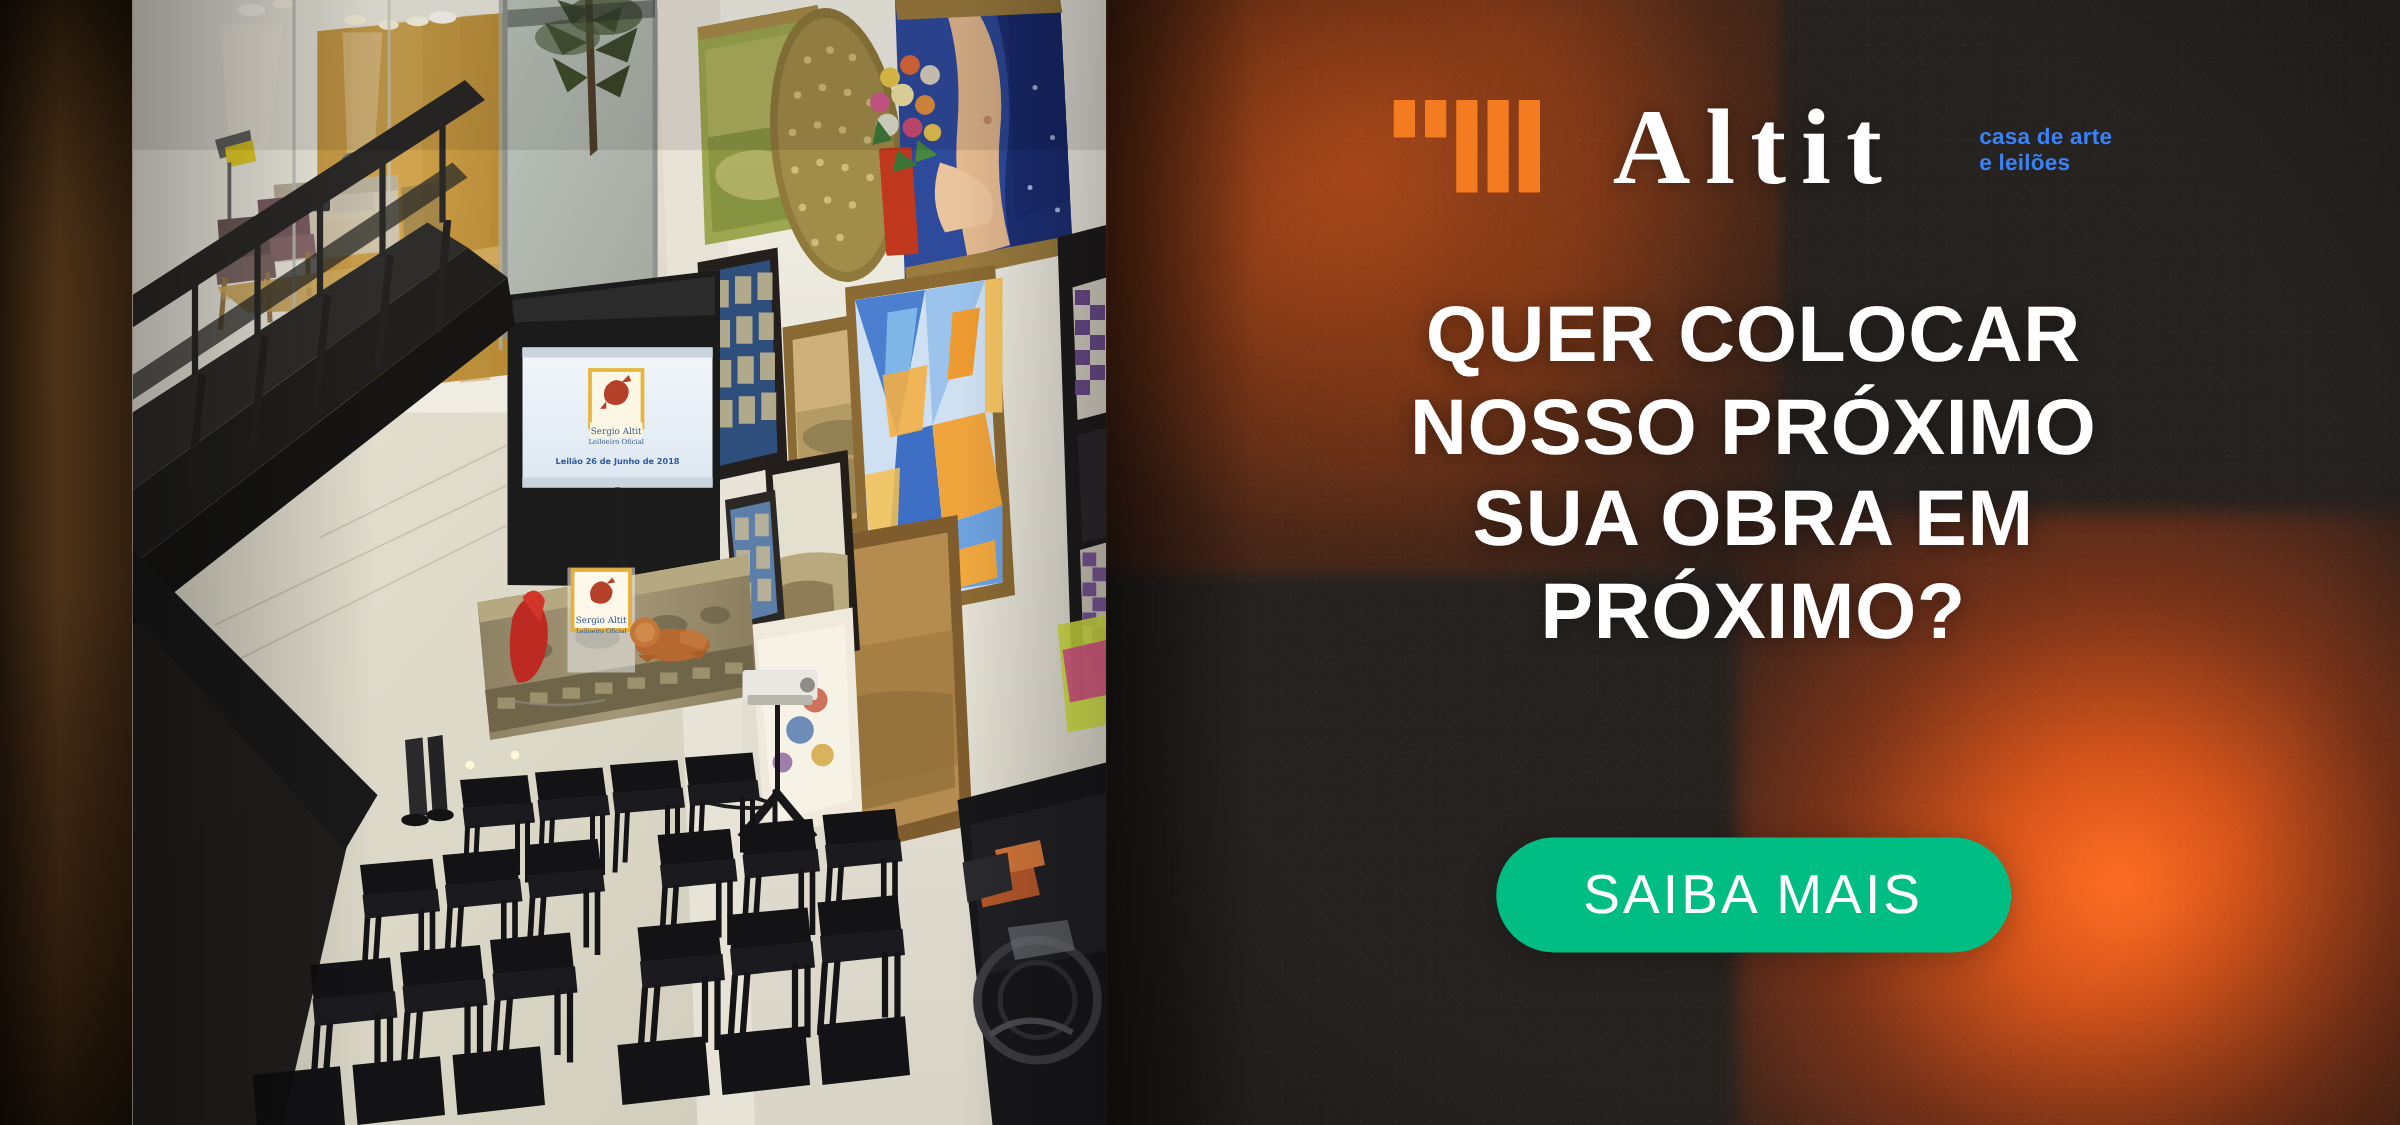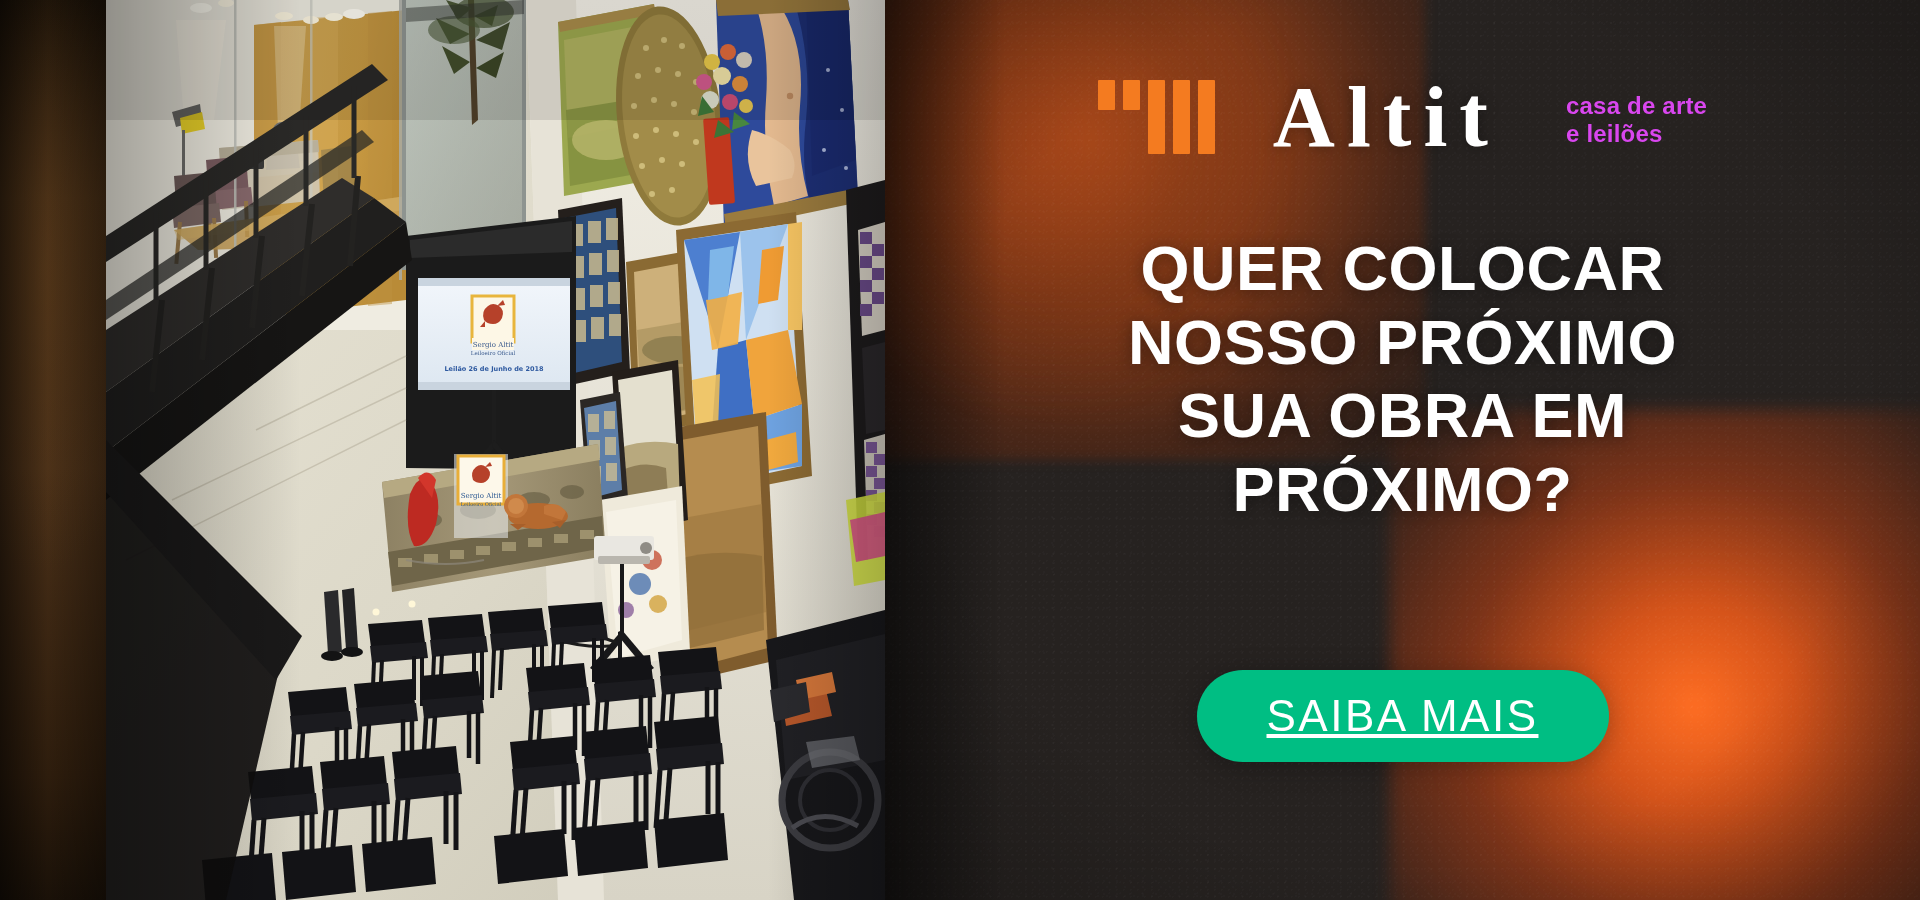--- a/index.html
+++ b/index.html
@@ -105,21 +105,21 @@
   .logo-mark .bar.tall{ height:74px; }
 
   .logo-word{
     font-family:"Liberation Serif", serif;
     font-size:86px; line-height:.84; font-weight:700; color:#ffffff;
     letter-spacing:12px; white-space:nowrap;
     text-shadow:0 0 14px rgba(0,0,0,.35);
   }
   .logo-tag{
     font-family:"Liberation Sans", sans-serif;
-    font-size:24px; line-height:1.18; font-weight:700; color:#d946ef;
+    font-size:18px; line-height:1.18; font-weight:700; color:#3b82f6;
     letter-spacing:.2px; margin-left:30px; margin-top:6px; white-space:pre-line;
   }
 
   
   .headline{
     position:absolute; left:0; right:0; top:232px;
     text-align:center; color:#ffffff;
     font-family:"Liberation Sans", sans-serif;
     font-weight:700; font-size:63px; line-height:1.17;
     letter-spacing:.5px;
@@ -128,21 +128,21 @@
   .headline .hl{ display:block; white-space:nowrap; }
 
   
   .cta-wrap{ position:absolute; left:0; right:0; top:670px; display:flex; justify-content:center; }
   .cta{
     display:inline-flex; align-items:center; justify-content:center;
     min-width:412px; height:92px; padding:0 56px;
     background:#00BE83; border:none; border-radius:46px;
     color:#ffffff; font-family:"Liberation Sans", sans-serif;
     font-size:44px; font-weight:400; letter-spacing:2.5px;
-    cursor:pointer; box-shadow:0 4px 26px rgba(0,0,0,.28);text-decoration:underline;
+    cursor:pointer; box-shadow:0 4px 26px rgba(0,0,0,.28);
   }
 </style>
 </head>
 <body>
 
 <div class="banner">
 
   <div class="photo-pane">
     <div class="wall-strip"></div>
 

